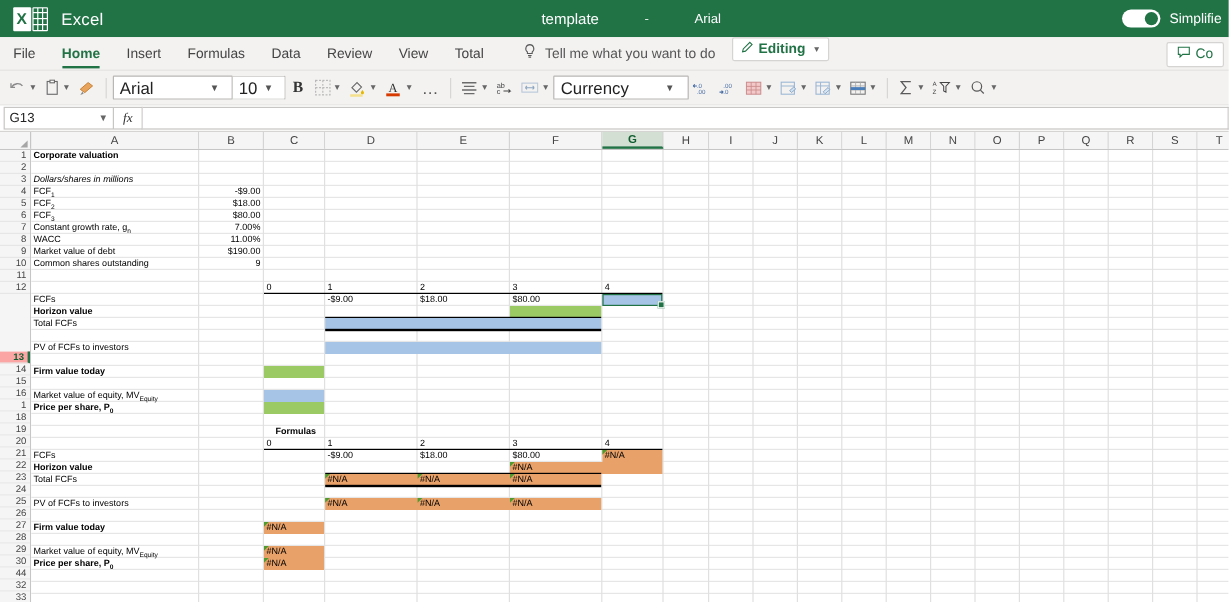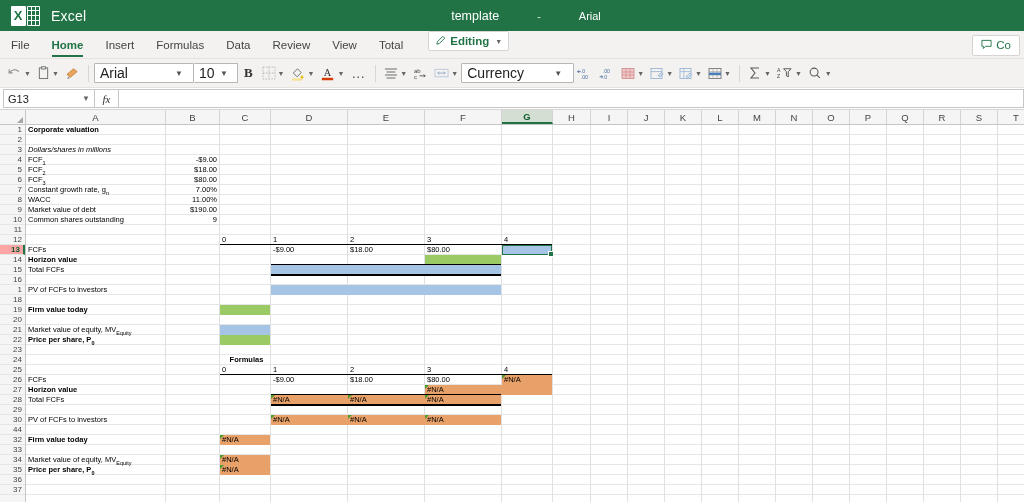--- a/index.html
+++ b/index.html
@@ -154,21 +154,21 @@
   }
   .ch.sel { background: #d3dfd3; color: #0e5c2f; font-weight: bold; border-bottom: 2px solid #217346; line-height: 13px; }
 
   .body-row { display: flex; height: calc(100% - 15px); }
   .rowhead-col { width: 26px; flex: none; background: #f5f5f5; border-right: 1px solid #c6c6c6; }
   .rh {
     height: 10px; font-size: 8px; color: #444; text-align: right;
     padding-right: 3px; line-height: 10px; border-bottom: 1px solid #e6e6e6;
     background: #f5f5f5;
   }
-  .rh.sel { background: #fca5a5; color: #0e5c2f; font-weight: bold; border-right: 2px solid #217346; }
+  .rh.sel { background: #fca5a5; color: #0e5c2f; font-weight: bold; border-right: 2px solid #217346; margin-top: 48px; }
   .sheet { position: relative; flex: 1 1 auto; overflow: hidden; background: #fff; }
   .gridlines { position: absolute; inset: 0; }
   .gl-h { position: absolute; left: 0; right: 0; height: 1px; background: #e6e6e6; }
   .gl-v { position: absolute; top: 0; bottom: 0; width: 1px; background: #e0e0e0; }
 
   .cell {
     position: absolute; height: 10px; font-size: 7.5px; line-height: 10px;
     color: #000; white-space: nowrap; overflow: visible;
   }
   .cell.b { font-weight: bold; }
@@ -214,32 +214,45 @@
       </div>
     </div>
     <div class="app-name">Excel</div>
 
     <div class="title-center">
       <div class="doc-title">template</div>
       <div class="doc-dash">-</div>
       <div class="doc-saved">Arial</div>
     </div>
 
+    <div class="title-right">
+      <div class="toggle"></div>
+      <div class="simplified-label">Simplifie</div>
+    </div>
   </div>
 
   <div class="ribbon-tabs">
     <div class="tab">File</div>
     <div class="tab active">Home</div>
     <div class="tab">Insert</div>
     <div class="tab">Formulas</div>
     <div class="tab">Data</div>
     <div class="tab">Review</div>
     <div class="tab">View</div>
     <div class="tab">Total</div>
 
+    <div class="tellme">
+      <span>
+        <svg width="11" height="13" viewBox="0 0 11 13">
+            <path d="M5.5 1.2a3.4 3.4 0 0 0-2 6.1v1.3h4V7.3a3.4 3.4 0 0 0-2-6.1z" fill="none" stroke="#5a5a5a" stroke-width="0.9"></path>
+            <path d="M4 10.2h3M4.4 11.6h2.2" stroke="#5a5a5a" stroke-width="0.9" fill="none"></path>
+          </svg>
+      </span>
+      <span class="tellme-text">Tell me what you want to do</span>
+    </div>
 
     <div class="editing-btn">
       <span>
         <svg width="11" height="11" viewBox="0 0 12 12">
             <path d="M8.6 1.4l2 2-6 6-2.6.6.6-2.6z" fill="none" stroke="#217346" stroke-width="1"></path>
           </svg>
       </span>
       <span>Editing</span>
       <span class="caret">▼</span>
     </div>

